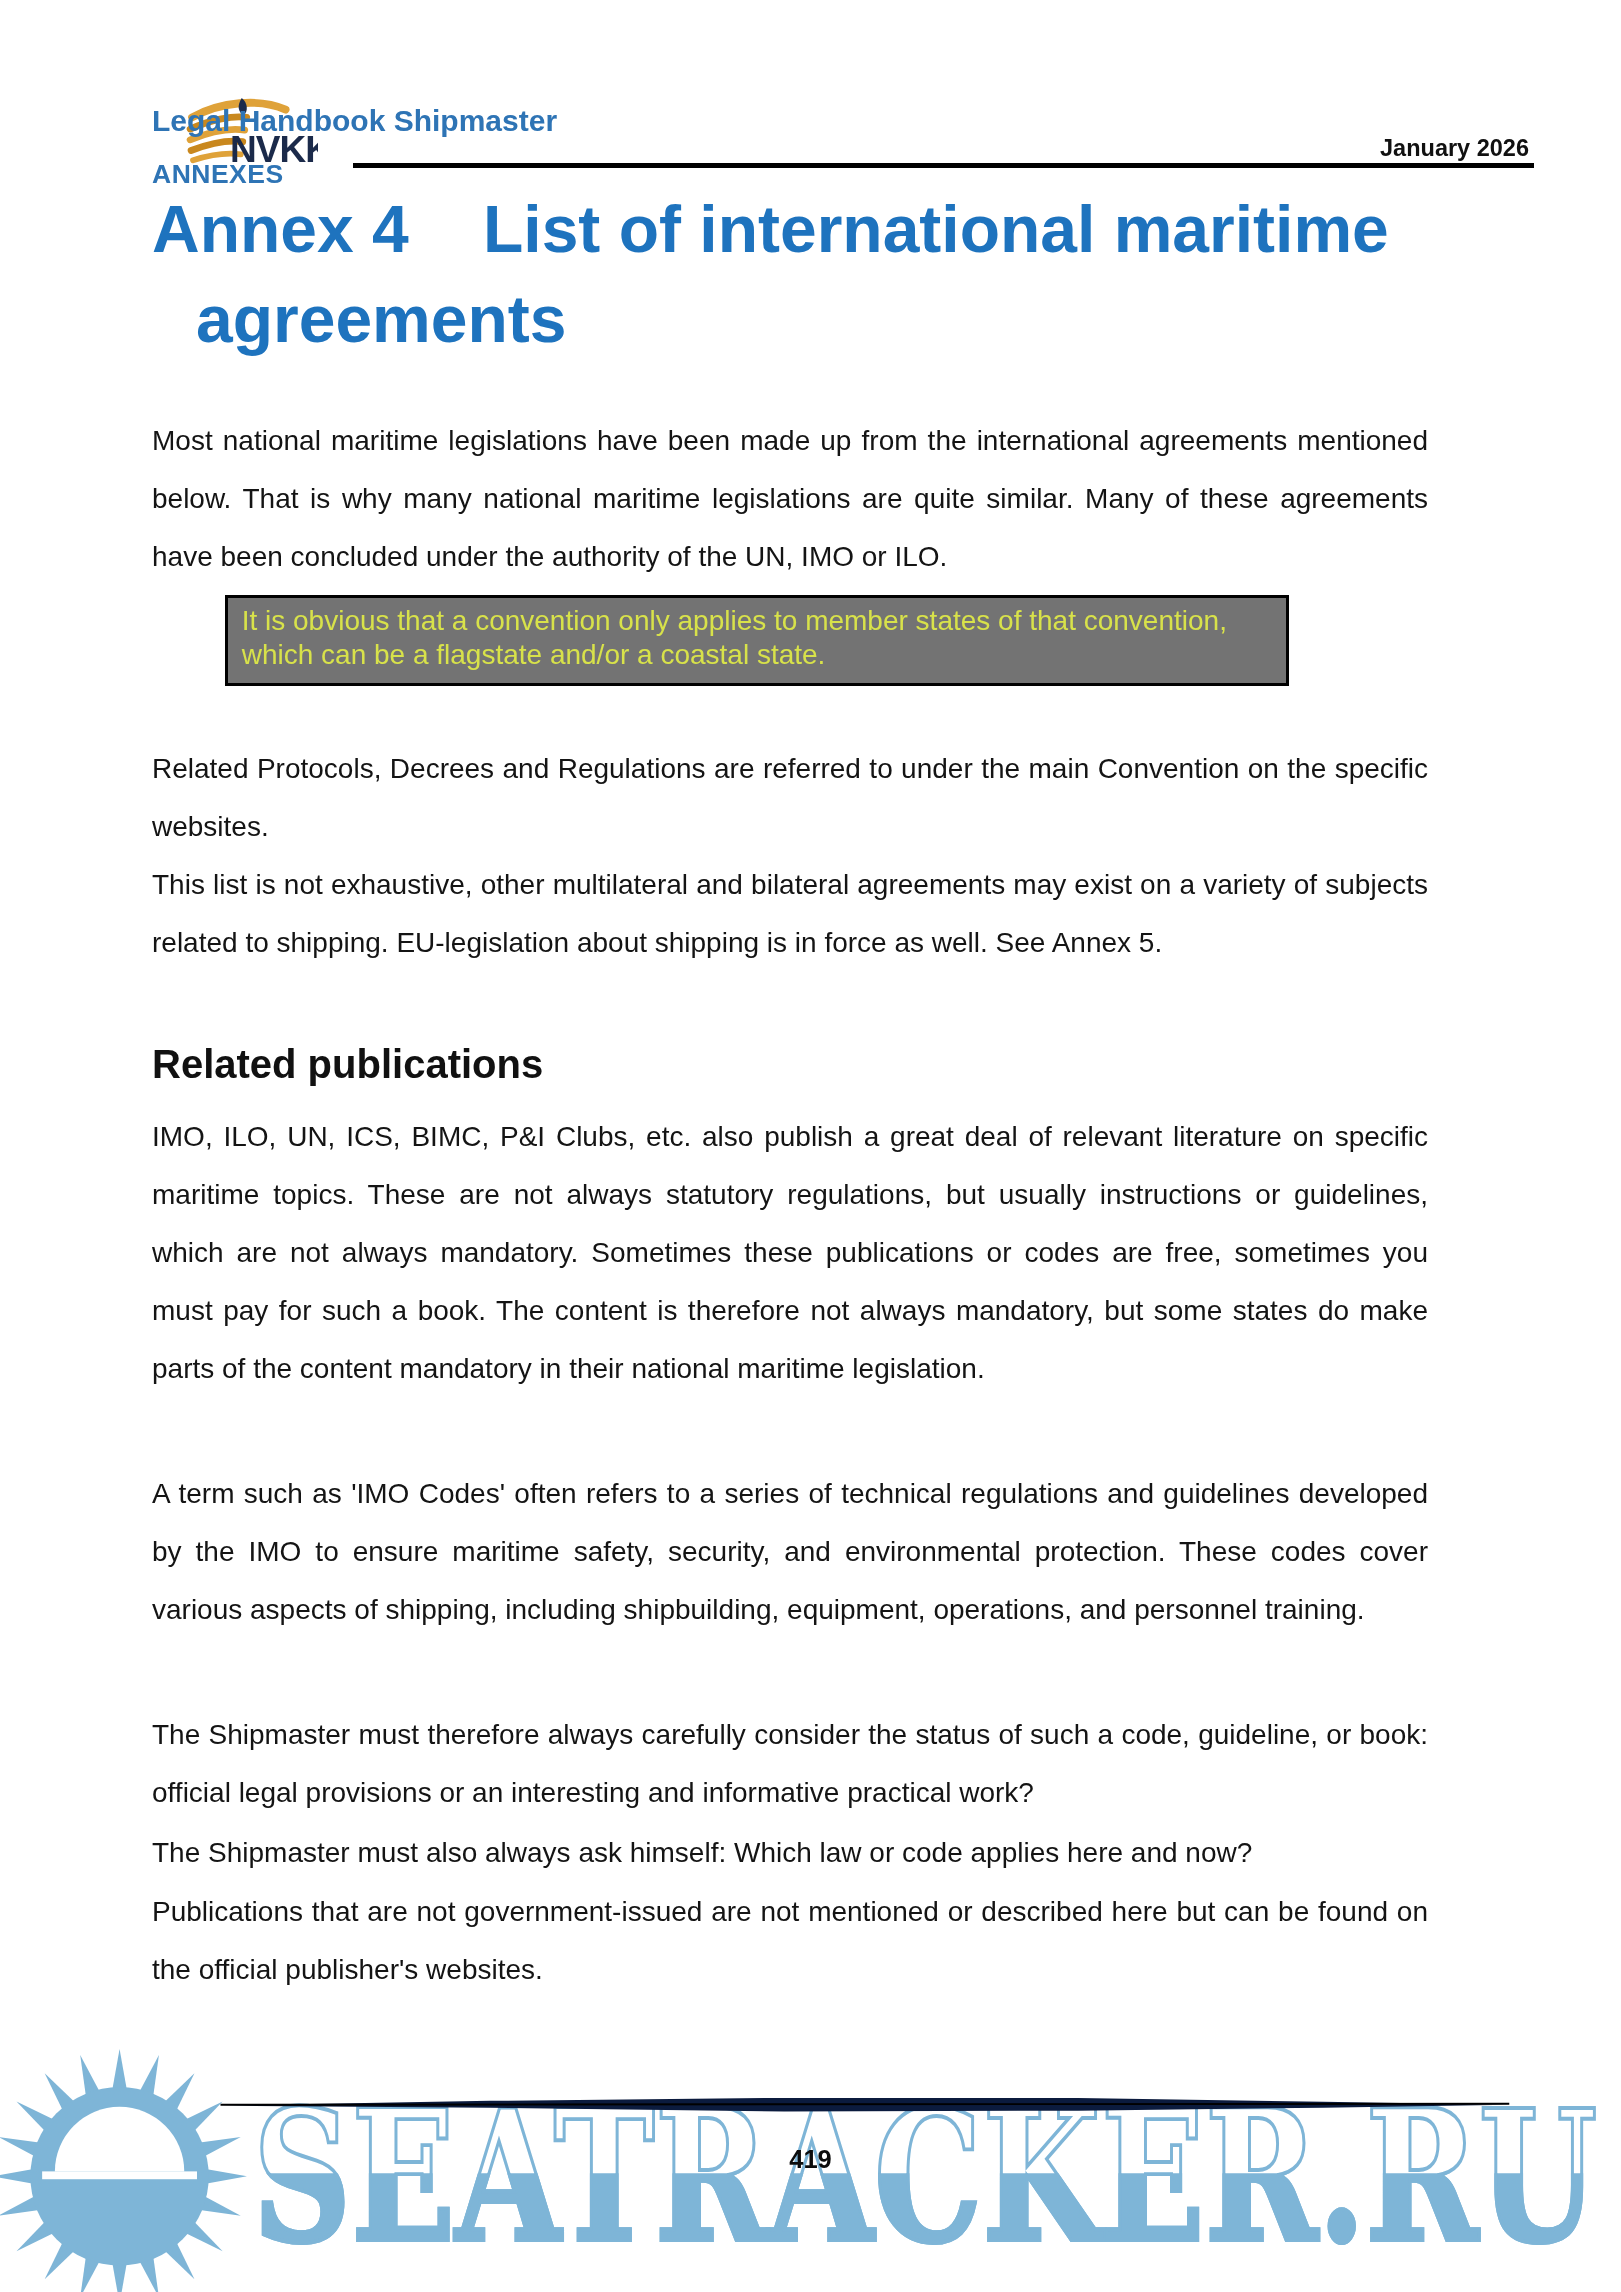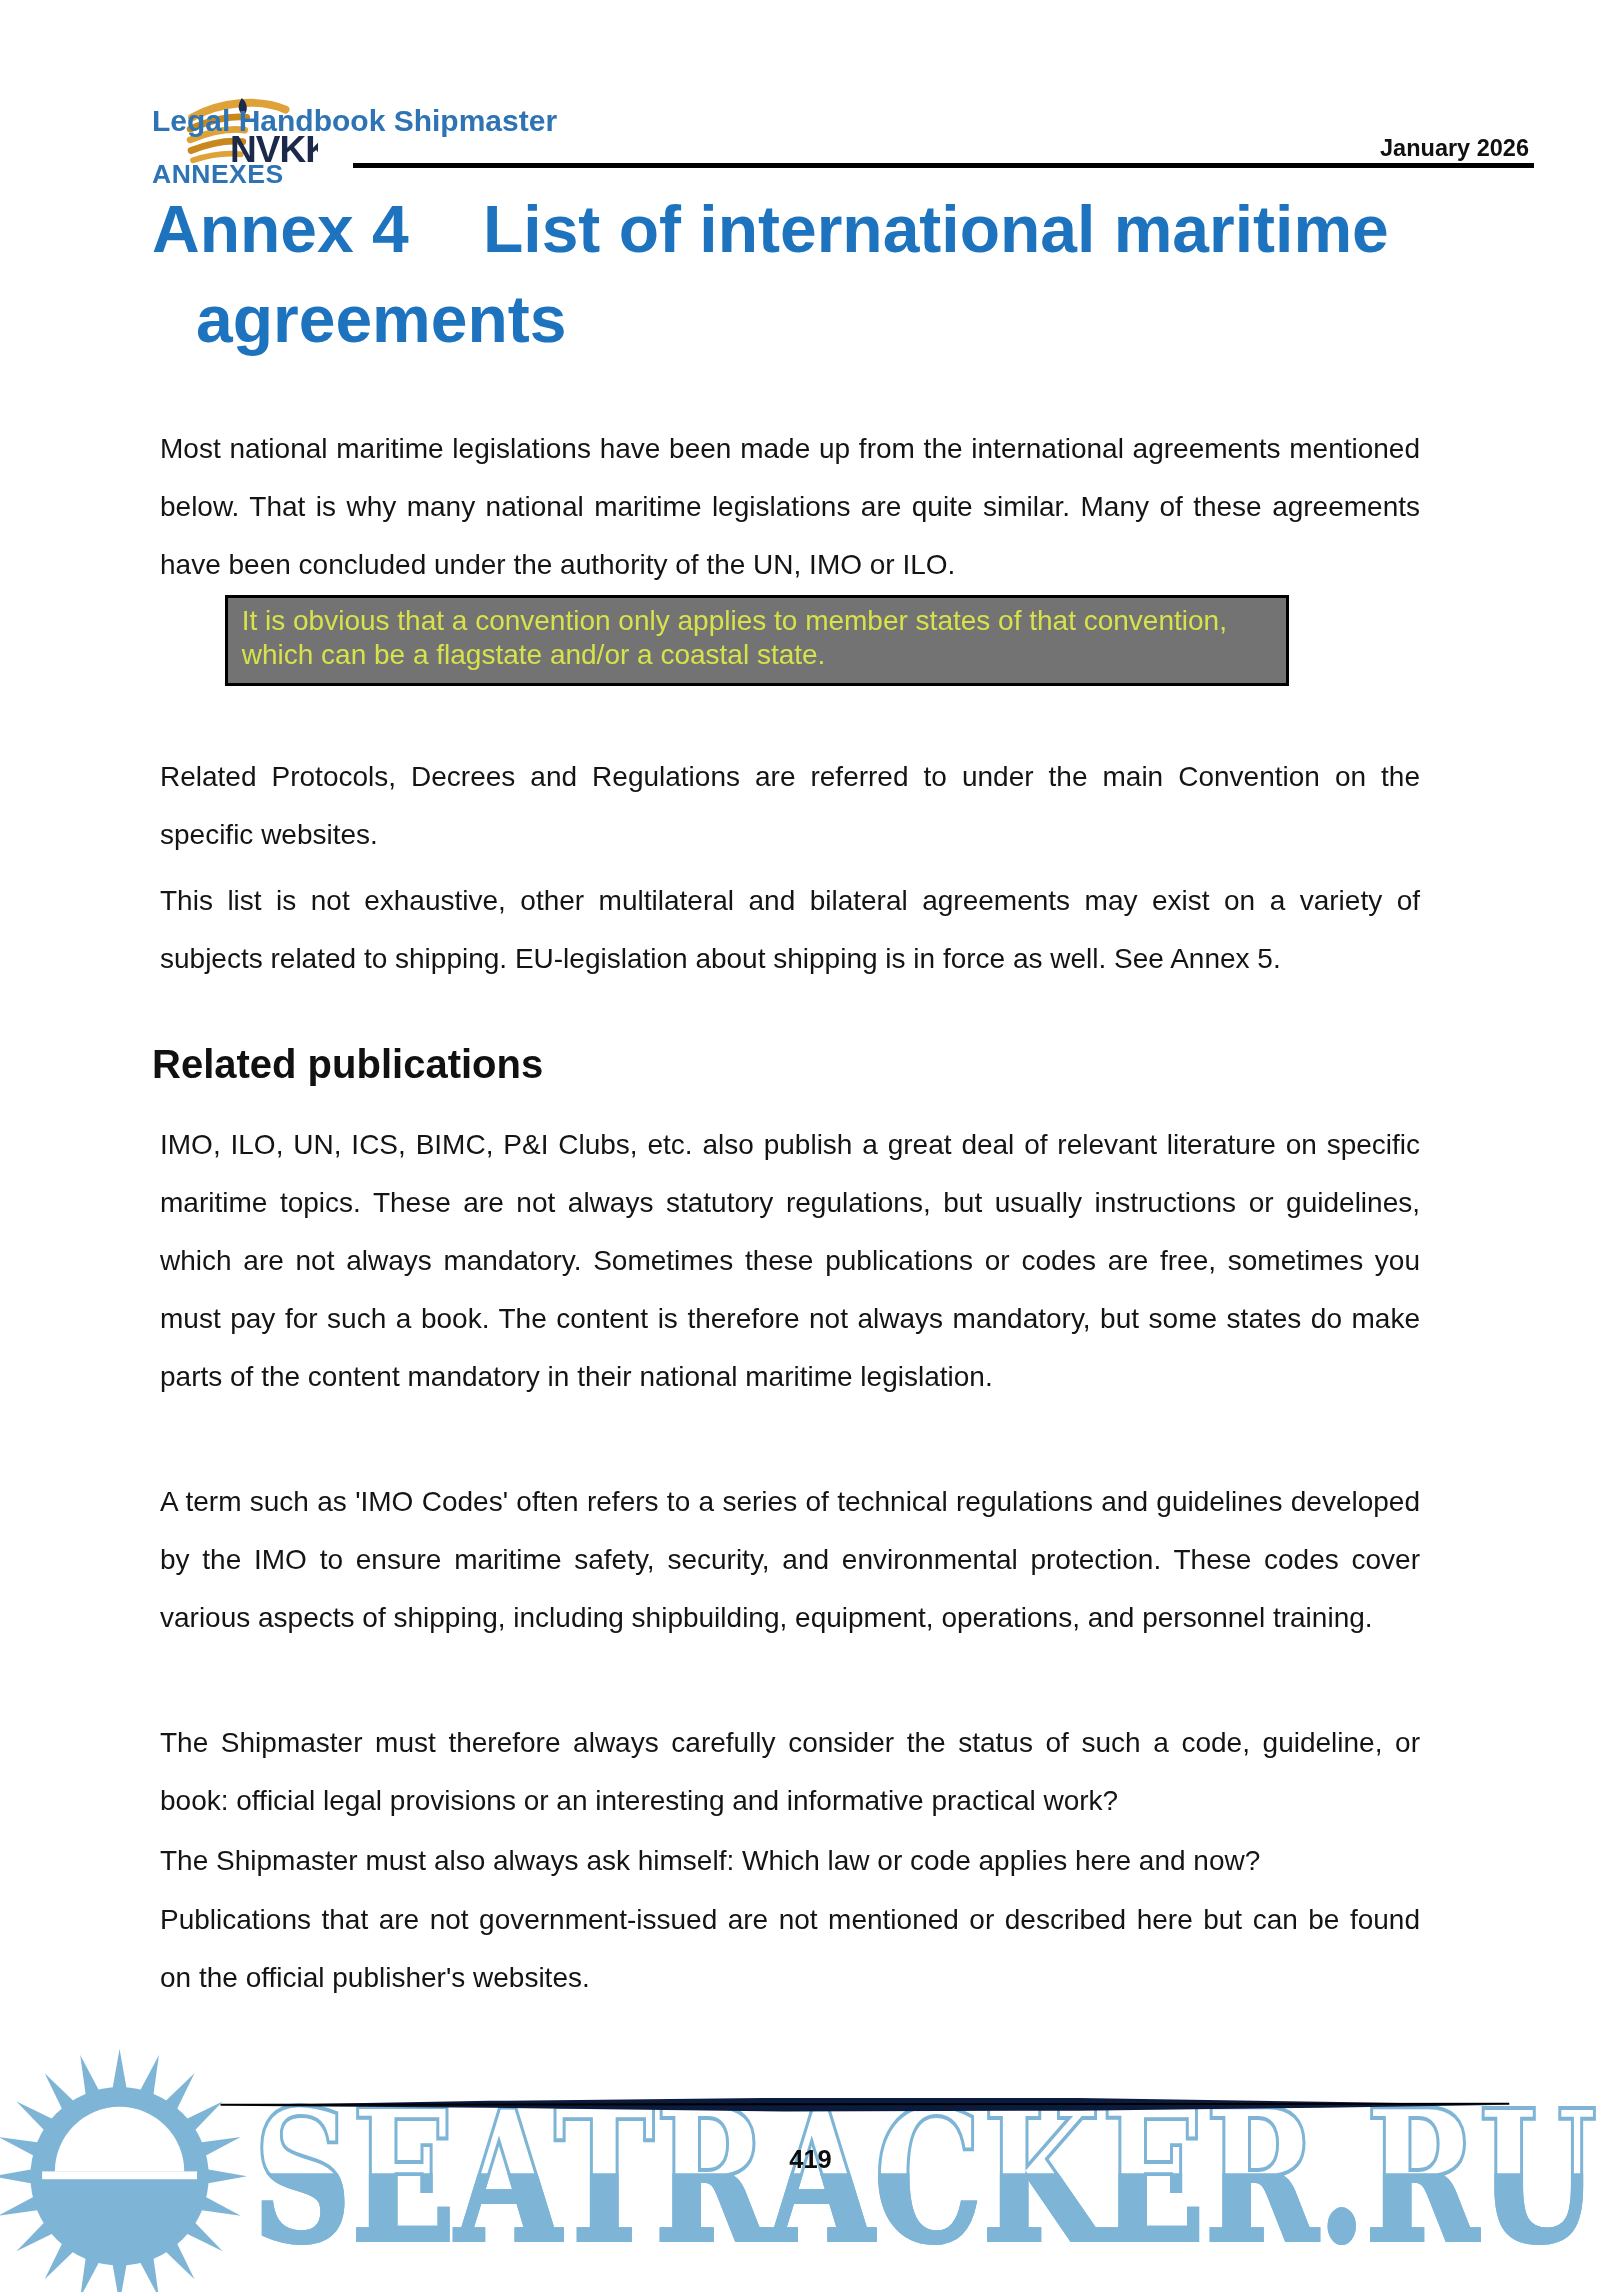--- a/index.html
+++ b/index.html
@@ -31,21 +31,21 @@
   
   .doc-title{position:absolute;font-size:66px;font-weight:bold;color:#1E73BE;line-height:63px;white-space:nowrap;}
   .title-annex{left:152px;top:198px;}
   .title-rest{left:483px;top:198px;text-align:center;}
   .title-line2{left:152px;top:288px;margin-left:44px;}
   
   .body-block{
     position:absolute;left:152px;width:1276px;
     font-size:28px;line-height:58px;text-align:justify;
   }
-  .body-block p{margin:8px;}
+  .body-block p{margin:0;}
   .callout{
     position:absolute;left:225px;top:595px;width:1064px;height:91px;
     box-sizing:border-box;
     background:#737373;border:3.9px solid #000;
     padding:5.9px 15.7px 0 13.7px;
     font-size:28px;line-height:34px;color:#D8E24A;text-align:left;
   }
   .section-heading{
     position:absolute;left:152px;top:1045px;
     font-size:40px;font-weight:bold;color:#111;line-height:39px;

